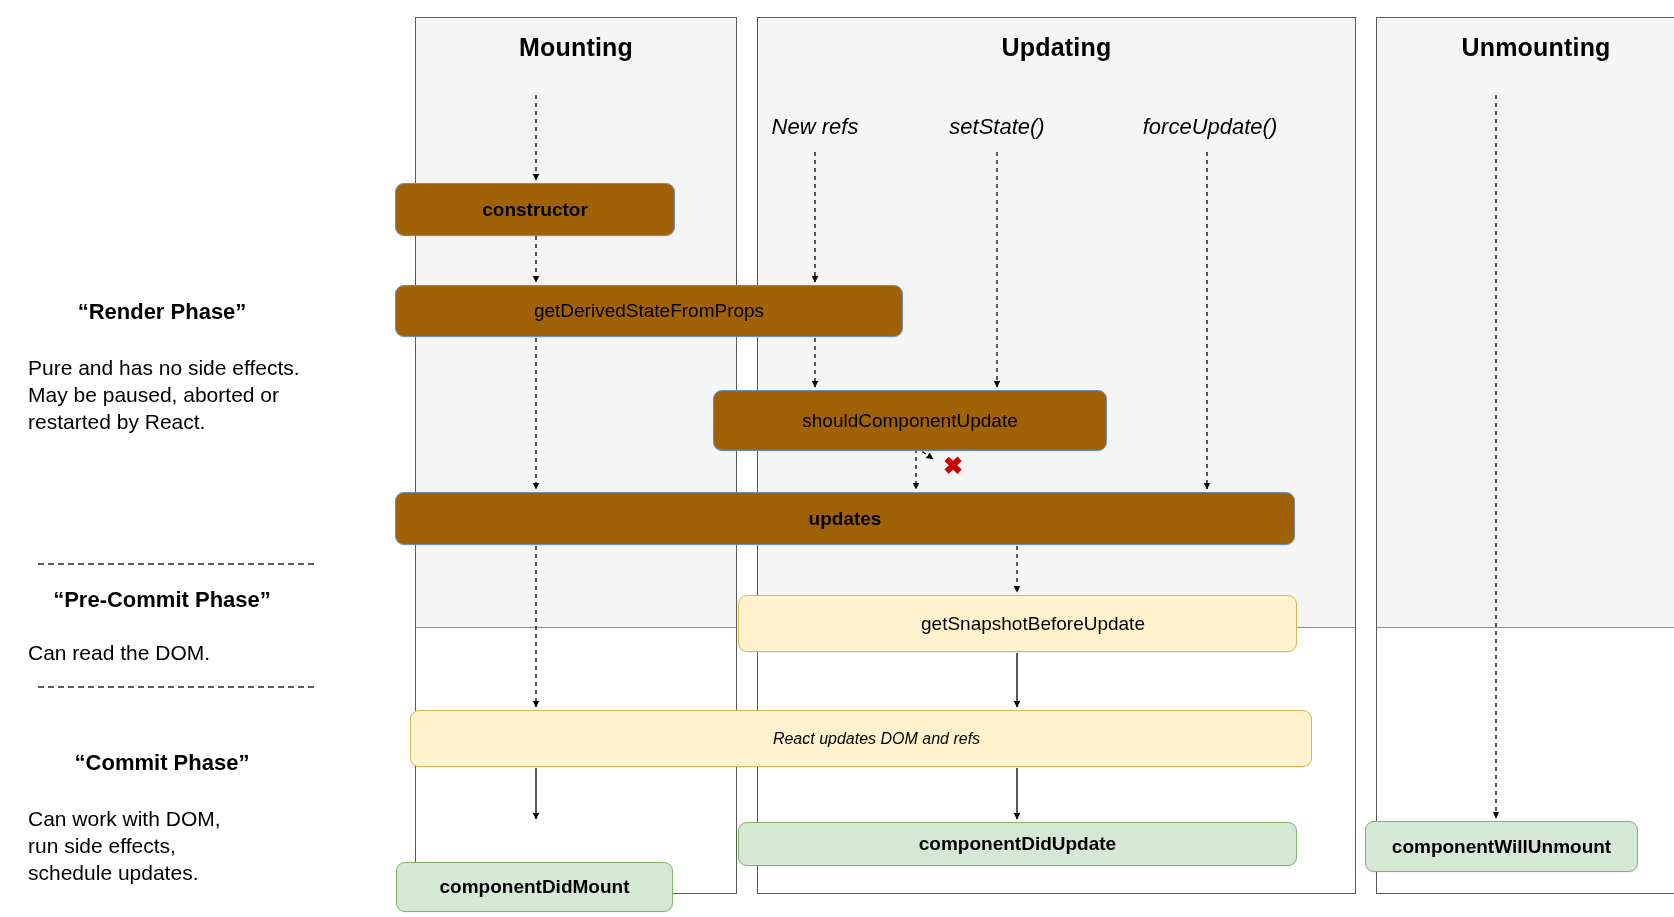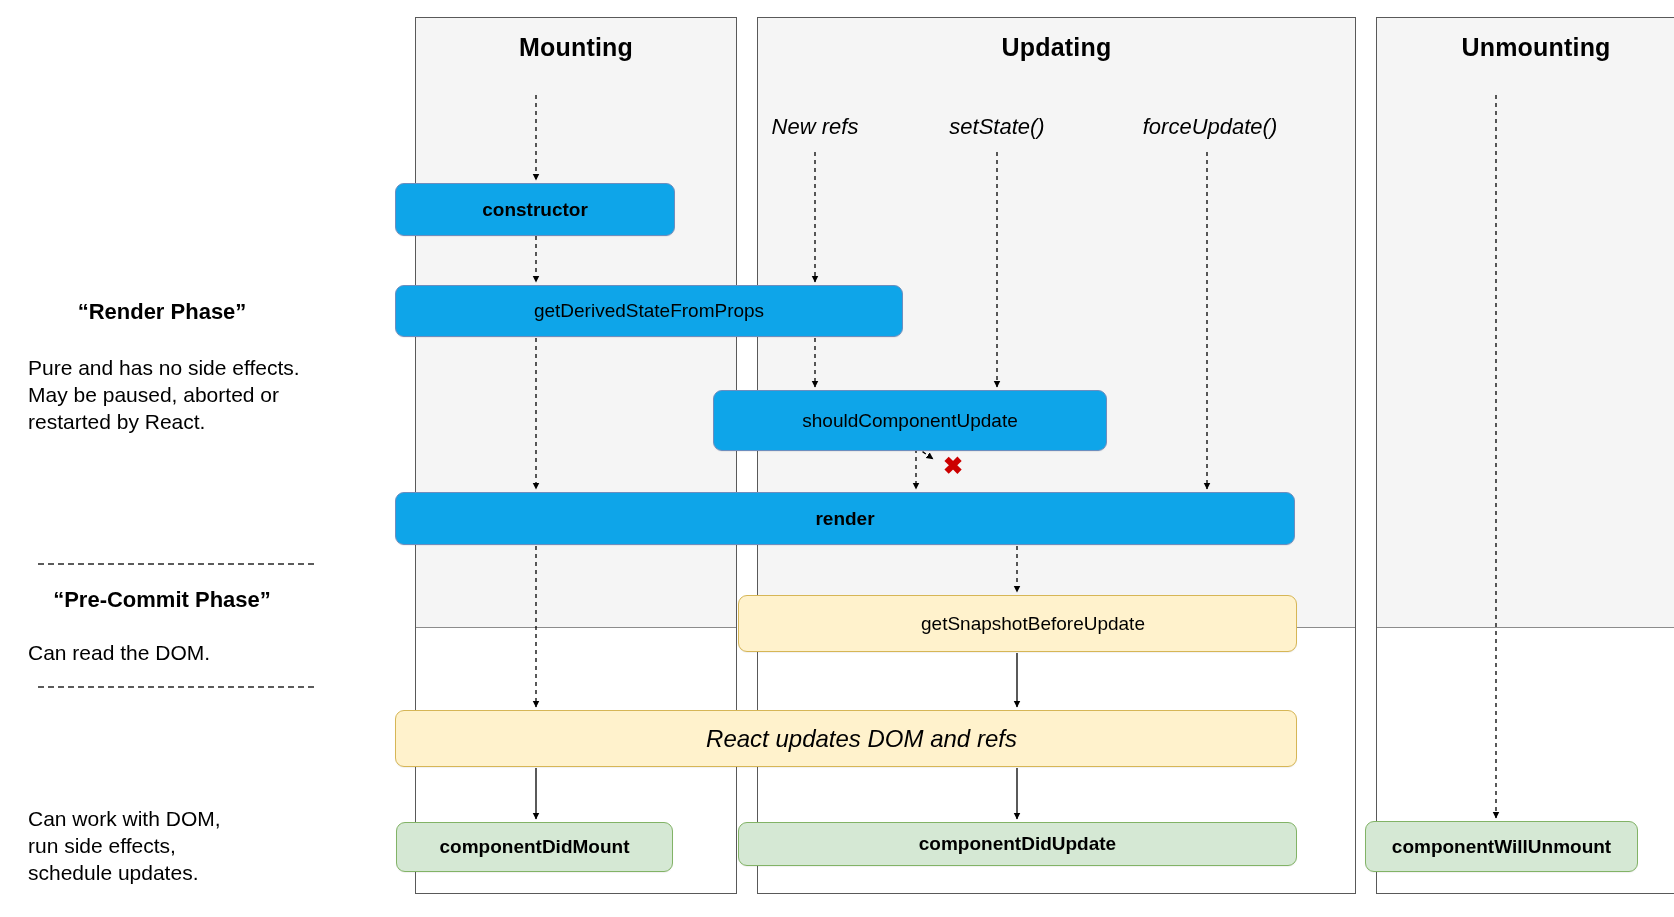--- a/index.html
+++ b/index.html
@@ -55,21 +55,21 @@
     box-sizing: border-box;
     border: 1px solid;
     border-radius: 9px;
     display: flex;
     align-items: center;
     justify-content: center;
     font-size: 19px;
     z-index: 3;
     box-shadow: 0 1px 1px rgba(0,0,0,0.06);
   }
-  .box-blue   { background: #0ea5e9; border-color: #6c8ebf; }
+  .box-blue   { background: #a16207; border-color: #6c8ebf; }
   .box-yellow { background: #fff2cc; border-color: #d6b656; padding-left: 31px; }
   .box-green  { background: #d5e8d4; border-color: #82b366; }
   .bold   { font-weight: bold; }
   .italic { font-style: italic; }
 
   
   .trigger {
     position: absolute;
     transform: translate(-50%, -50%);
     font-style: italic;
@@ -152,33 +152,36 @@
   </div>
   <div class="phase-desc" style="top:354px">Pure and has no side effects.
 May be paused, aborted or
 restarted by React.</div>
 
   <div class="phase-label" style="top:587px">
     <div class="phase-title">“Pre-Commit Phase”</div>
   </div>
   <div class="phase-desc" style="top:639px">Can read the DOM.</div>
 
+  <div class="phase-label" style="top:750px">
+    <div class="phase-title">“Commit Phase”</div>
+  </div>
   <div class="phase-desc" style="top:805px">Can work with DOM,
 run side effects,
 schedule updates.</div>
 
   <div class="trigger" style="left:815px; top:127px">New refs</div>
   <div class="trigger" style="left:997px; top:127px">setState()</div>
   <div class="trigger" style="left:1210px; top:127px">forceUpdate()</div>
 
   <div class="box box-blue bold" style="left:395px;  top:183px; width:280px; height:53px">constructor</div>
   <div class="box box-blue" style="left:395px;  top:285px; width:508px; height:52px">getDerivedStateFromProps</div>
   <div class="box box-blue" style="left:713px;  top:390px; width:394px; height:61px">shouldComponentUpdate</div>
-  <div class="box box-blue bold" style="left:395px;  top:492px; width:900px; height:53px">render</div>
+  <div class="box box-blue bold" style="left:395px;  top:492px; width:900px; height:53px">updates</div>
   <div class="box box-yellow" style="left:738px;  top:595px; width:559px; height:57px">getSnapshotBeforeUpdate</div>
-  <div class="box box-yellow italic" style="left:395px; top:710px; width:902px; height:57px; font-size:24px">React updates DOM and refs</div>
-  <div class="box box-green bold" style="left:396px;  top:822px; width:277px; height:50px">componentDidMount</div>
+  <div class="box box-yellow italic" style="left:410px; top:710px; width:902px; height:57px; font-size:16px">React updates DOM and refs</div>
+  <div class="box box-green bold" style="left:396px;  top:862px; width:277px; height:50px">componentDidMount</div>
   <div class="box box-green bold" style="left:738px;  top:822px; width:559px; height:44px">componentDidUpdate</div>
   <div class="box box-green bold" style="left:1365px; top:821px; width:273px; height:51px">componentWillUnmount</div>
 
   <div class="halt-x">✖</div>
 
 </div>
 
 </body></html>

